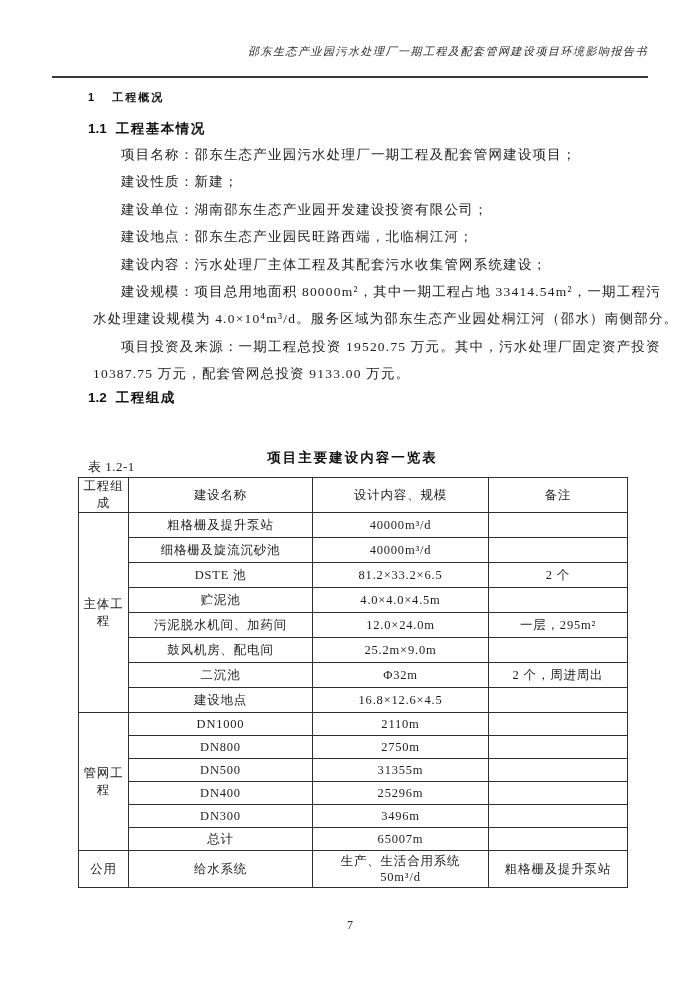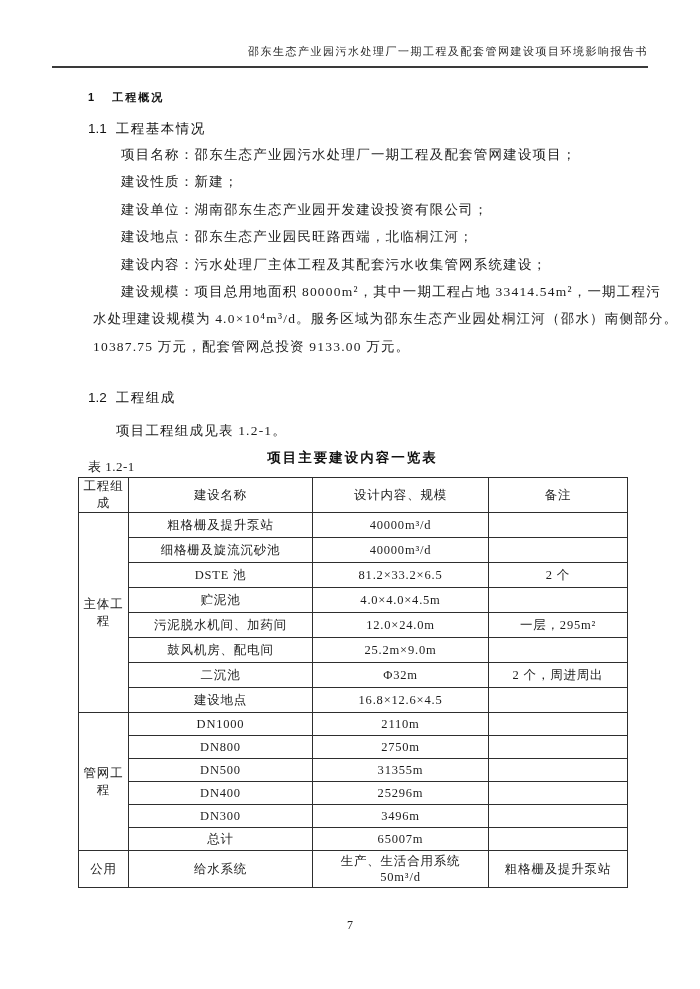--- a/index.html
+++ b/index.html
@@ -11,34 +11,35 @@
     font-family:"Liberation Serif","DejaVu Serif",serif;
     color:#1c1c1c;
     overflow:hidden;
   }
   
   .report-header {
     position:absolute; top:44px; left:52px; right:52px;
     text-align:right;
     font-size:11px; letter-spacing:1.5px;
     color:#2a2a2a;
-    padding-bottom:7px;
+    padding-bottom:17px;
     border-bottom:2px solid #3a3a3a;
+    font-style:italic;
   }
   
   .h-chapter {
     position:absolute; top:90px; left:88px;
     font-family:"Liberation Sans","DejaVu Sans",sans-serif;
     font-weight:bold; font-size:11px; letter-spacing:2px; color:#111;
   }
   .h-chapter .h-num { margin-right:18px; letter-spacing:0; }
   .h-sub {
     position:absolute; left:88px;
     font-family:"Liberation Sans","DejaVu Sans",sans-serif;
-    font-weight:normal; font-size:13.5px; letter-spacing:1.5px; color:#111;
+    font-weight:bold; font-size:13.5px; letter-spacing:1.5px; color:#111;
   }
   .h-sub .h-num { margin-right:9px; letter-spacing:0; }
   .h-11 { top:120px; }
   .h-12 { top:389px; }
   
   .body-lines {
     position:absolute; top:141px; left:93px; width:556px;
     font-size:13.5px; letter-spacing:1.2px; color:#1c1c1c;
   }
   .body-lines .line { height:27.4px; line-height:27.4px; white-space:nowrap; }
@@ -112,30 +113,28 @@
   </div>
 
   <div class="body-lines">
     <div class="line indent">项目名称：邵东生态产业园污水处理厂一期工程及配套管网建设项目；</div>
     <div class="line indent">建设性质：新建；</div>
     <div class="line indent">建设单位：湖南邵东生态产业园开发建设投资有限公司；</div>
     <div class="line indent">建设地点：邵东生态产业园民旺路西端，北临桐江河；</div>
     <div class="line indent">建设内容：污水处理厂主体工程及其配套污水收集管网系统建设；</div>
     <div class="line indent">建设规模：项目总用地面积 80000m²，其中一期工程占地 33414.54m²，一期工程污</div>
     <div class="line">水处理建设规模为 4.0×10⁴m³/d。服务区域为邵东生态产业园处桐江河（邵水）南侧部分。</div>
+    <div class="line indent">项目投资及来源：一期工程总投资 19520.75 万元。其中，污水处理厂固定资产投资</div>
     <div class="line">10387.75 万元，配套管网总投资 9133.00 万元。</div>
   </div>
 
   <div class="h-sub h-12">
     <span class="h-num">1.2</span><span>工程组成</span>
   </div>
 
-  <div class="table-ref">
-    <span class="indent-inline">项目工程组成见表 1.2-1。</span>
-  </div>
 
   <div class="table-caption">
     <span class="caption-title">项目主要建设内容一览表</span>
     <span class="caption-label">表 1.2-1</span>
   </div>
 
   <table class="construction">
     <colgroup>
         <col class="c-group">
         <col class="c-name">

